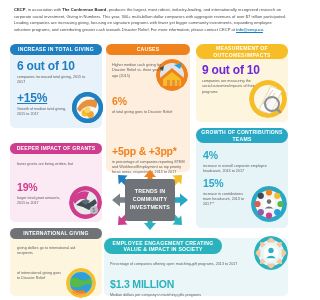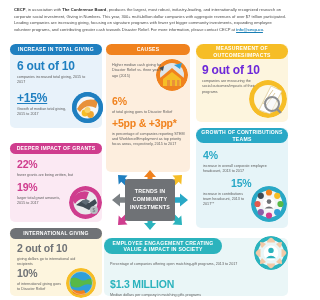--- a/index.html
+++ b/index.html
@@ -140,21 +140,20 @@
     <circle cx="13" cy="21" r="3.4" fill="#f6bd26"></circle>
     <circle cx="18.5" cy="22.5" r="3.4" fill="#f0a732"></circle>
     <circle cx="15.5" cy="18" r="3" fill="#fad46a"></circle>
     <path d="M22 7 l5 -1 l-1 5 Z" fill="#1f7fc0"></path>
   </svg>
 </div>
 
 <div class="panel" style="left:10px; top:143px; width:92px; height:79px; background:#fbe9f3;"></div>
 <div class="pill" style="left:10px; top:143px; width:92px; height:11px; background:#cf3d8e;">DEEPER IMPACT OF GRANTS</div>
 <div class="blk" style="left:17px; top:159px; width:74px;">
-  <div class="stat sm" style="color:#cf3d8e;">22%</div>
   <div class="cap" style="margin-top:3px;">fewer grants are being written, but</div>
 </div>
 <div class="blk" style="left:17px; top:182px; width:50px;">
   <div class="stat sm" style="color:#cf3d8e;">19%</div>
   <div class="cap" style="margin-top:3px;">larger total grant amounts, 2015 to 2017</div>
 </div>
 <div class="badge" style="left:69px; top:186px; width:33px; height:33px;">
   <svg width="33" height="33" viewBox="0 0 33 33">
     <circle cx="16.5" cy="16.5" r="16.5" fill="#cf3d8e"></circle>
     <circle cx="16.5" cy="16.5" r="12" fill="#e9eaec"></circle>
@@ -162,25 +161,23 @@
     <path d="M7 19 l7 -5 l6 3 l6 -4 l2 4 l-8 7 l-6 -3 Z" fill="#3f4a54"></path>
     <path d="M12 16 l5 -3 l4 2 l-4 4 Z" fill="#5e6a75"></path>
     <circle cx="25" cy="24" r="4" fill="#b8bdc2"></circle>
     <text x="25" y="26.4" font-size="5" fill="#6c7478" text-anchor="middle" font-family="Liberation Sans, sans-serif">$</text>
   </svg>
 </div>
 
 <div class="panel" style="left:10px; top:228px; width:92px; height:68px; background:#fdf5de;"></div>
 <div class="pill" style="left:10px; top:228px; width:92px; height:11px; background:#6f7276;">INTERNATIONAL GIVING</div>
 <div class="blk" style="left:17px; top:243px; width:66px;">
-  <div class="stat sm" style="color:#6f7276;">2 out of 10</div>
   <div class="cap" style="margin-top:3px;">giving dollars go to international aid recipients</div>
 </div>
 <div class="blk" style="left:17px; top:268px; width:48px;">
-  <div class="stat sm" style="color:#6f7276;">10%</div>
   <div class="cap" style="margin-top:3px;">of international giving goes to Disaster Relief</div>
 </div>
 <div class="badge" style="left:66px; top:268px; width:30px; height:30px;">
   <svg width="30" height="30" viewBox="0 0 30 30">
     <circle cx="15" cy="15" r="15" fill="#f6bd26"></circle>
     <circle cx="15" cy="15" r="11.5" fill="#2f9fd8"></circle>
     <path d="M3.8 11 Q9 8 13 11 Q17 14 22 11 Q25 10 26.5 12 L26 17 Q20 15 16 18 Q11 21 5 18 Z" fill="#57b947"></path>
     <path d="M6 21 Q12 24 18 22 L20 26 Q13 29 7 25 Z" fill="#f0821e"></path>
     <circle cx="15" cy="15" r="11.5" fill="none" stroke="#ffffff" stroke-width="0.7" opacity="0.55"></circle>
   </svg>
@@ -202,21 +199,21 @@
     <rect x="21" y="21" width="2.5" height="6" fill="#e8913a"></rect>
     <path d="M18 6 l8 -2 l-2 6 Z" fill="#2f9fd8"></path>
     <path d="M8 7 l-5 2 l4 3 Z" fill="#3f4a54"></path>
   </svg>
 </div>
 <div class="blk" style="left:112px; top:96px; width:64px;">
   <div class="stat sm" style="color:#f0821e;">6%</div>
   <div class="cap" style="margin-top:3px;">of total giving goes to Disaster Relief</div>
 </div>
 <div class="blk" style="left:112px; top:118px; width:74px;">
-  <div class="stat sm" style="color:#f0821e;">+5pp &amp; +3pp*</div>
+  <div class="stat sm" style="color:#f0821e;margin-top:28px;">+5pp &amp; +3pp*</div>
   <div class="cap" style="margin-top:3px;">in percentage of companies reporting STEM and Workforce/Employment as top priority focus areas, respectively, 2015 to 2017</div>
 </div>
 
 <div class="panel" style="left:196px; top:44px; width:92px; height:78px; background:#fdf5de;"></div>
 <div class="pill" style="left:196px; top:44px; width:92px; height:15px; background:#f6bd26;">MEASUREMENT OF OUTCOMES/IMPACTS</div>
 <div class="blk" style="left:202px; top:64px; width:58px;">
   <div class="stat" style="color:#6d28d9;">9 out of 10</div>
   <div class="cap" style="margin-top:3px;">companies are measuring the social outcomes/impacts of their programs</div>
 </div>
 <div class="badge" style="left:249px; top:80px; width:38px; height:38px;">
@@ -231,21 +228,21 @@
   </svg>
 </div>
 
 <div class="panel" style="left:196px; top:128px; width:92px; height:100px; background:#e6f4f8;"></div>
 <div class="pill" style="left:196px; top:128px; width:92px; height:15px; background:#29a8c6;">GROWTH OF CONTRIBUTIONS TEAMS</div>
 <div class="blk" style="left:203px; top:150px; width:74px;">
   <div class="stat sm" style="color:#29a8c6;">4%</div>
   <div class="cap" style="margin-top:3px;">increase in overall corporate employee headcount, 2013 to 2017</div>
 </div>
 <div class="blk" style="left:203px; top:178px; width:48px;">
-  <div class="stat sm" style="color:#29a8c6;margin-left:28px;">15%</div>
+  <div class="stat sm" style="color:#29a8c6;">15%</div>
   <div class="cap" style="margin-top:3px;">increase in contributions team headcount, 2013 to 2017**</div>
 </div>
 <div class="badge" style="left:251px; top:186px; width:36px; height:36px;">
   <svg width="36" height="36" viewBox="0 0 36 36">
     <circle cx="18" cy="18" r="18" fill="#29a8c6"></circle>
     <circle cx="18" cy="18" r="13.5" fill="#f2f5f6"></circle>
     <g>
       <circle cx="18" cy="6.5" r="3.1" fill="#f0821e"></circle>
       <circle cx="26.2" cy="9.8" r="3.1" fill="#f6bd26"></circle>
       <circle cx="29.5" cy="18" r="3.1" fill="#57b947"></circle>

